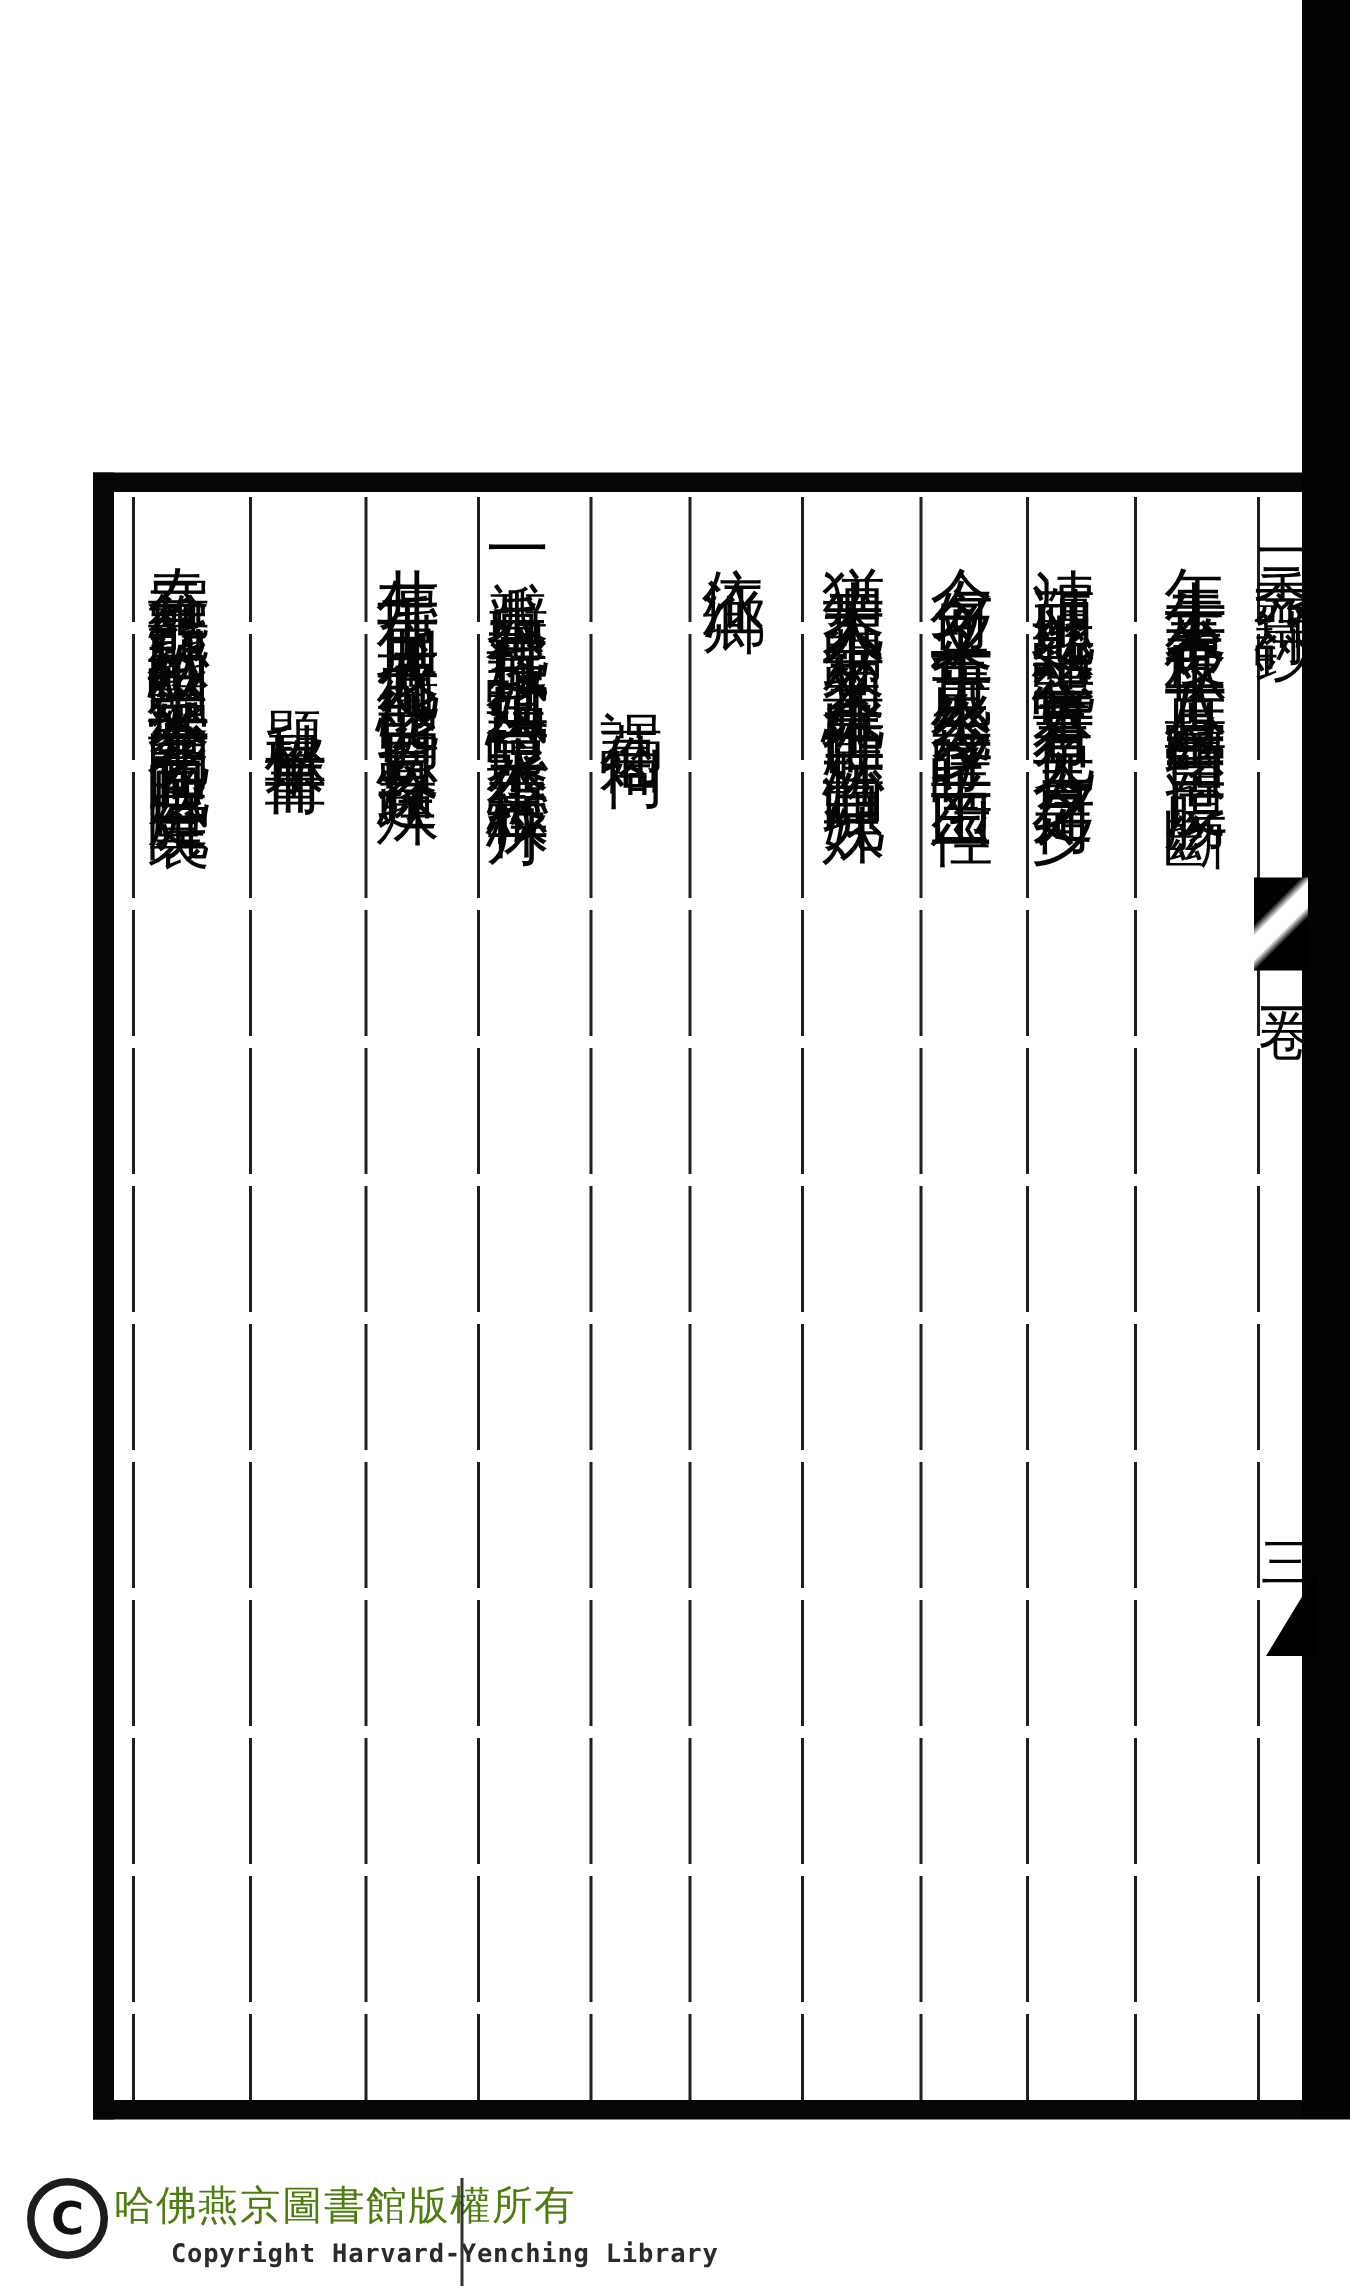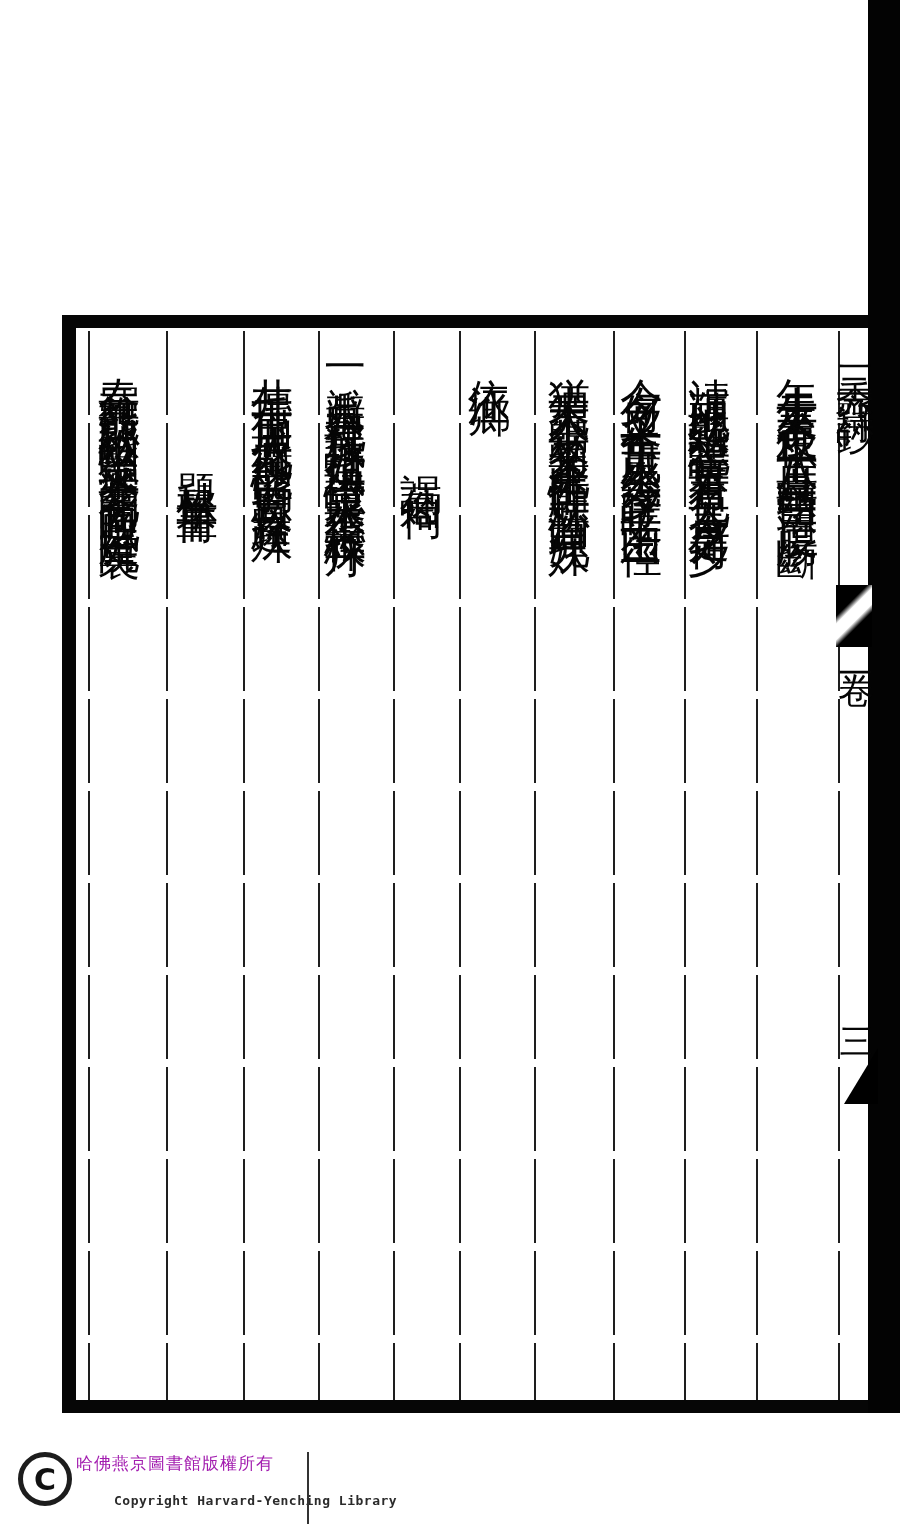--- a/index.html
+++ b/index.html
@@ -44,27 +44,27 @@
   }
   
   .stamp-circle{
     position:absolute;left:18px;top:1452px;width:44px;height:44px;
     border:5px solid #1d1d1d;border-radius:50%;
     display:flex;align-items:center;justify-content:center;
     font-family:"DejaVu Sans",sans-serif;font-weight:bold;font-size:30px;color:#111;
   }
   .stamp-cn{
     position:absolute;left:76px;top:1452px;width:240px;
-    font-size:17px;letter-spacing:1px;color:#a21caf;white-space:nowrap;
+    font-size:27px;letter-spacing:1px;color:#4d7c0f;white-space:nowrap;
     font-family:"DejaVu Serif",serif;
   }
   .stamp-en{
     position:absolute;left:79px;top:1493px;
     font-family:"DejaVu Sans Mono",monospace;font-weight:bold;
-    font-size:13px;color:#2b2b2b;letter-spacing:0.5px;white-space:nowrap;margin-left:35px;
+    font-size:17px;color:#2b2b2b;letter-spacing:0.5px;white-space:nowrap;margin-left:35px;
   }
   .stamp-rule{position:absolute;left:307px;top:1452px;width:2px;height:72px;background:#333;}
 </style>
 </head>
 <body>
 
 <div class="page">
 
   <div class="black-band"></div>
 

